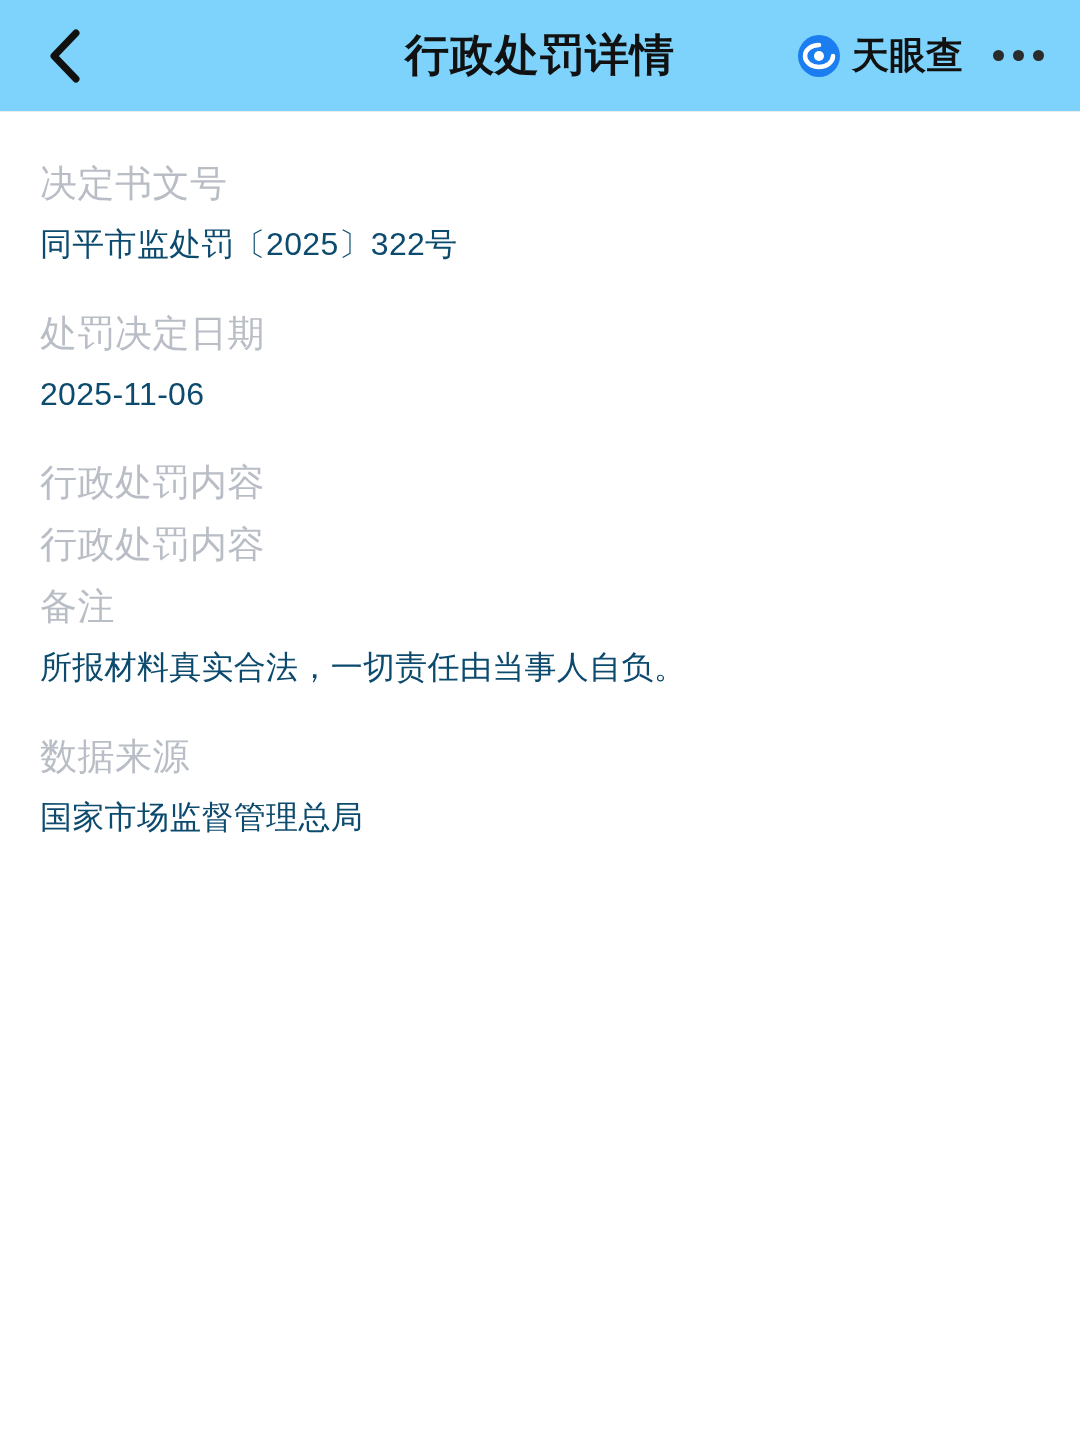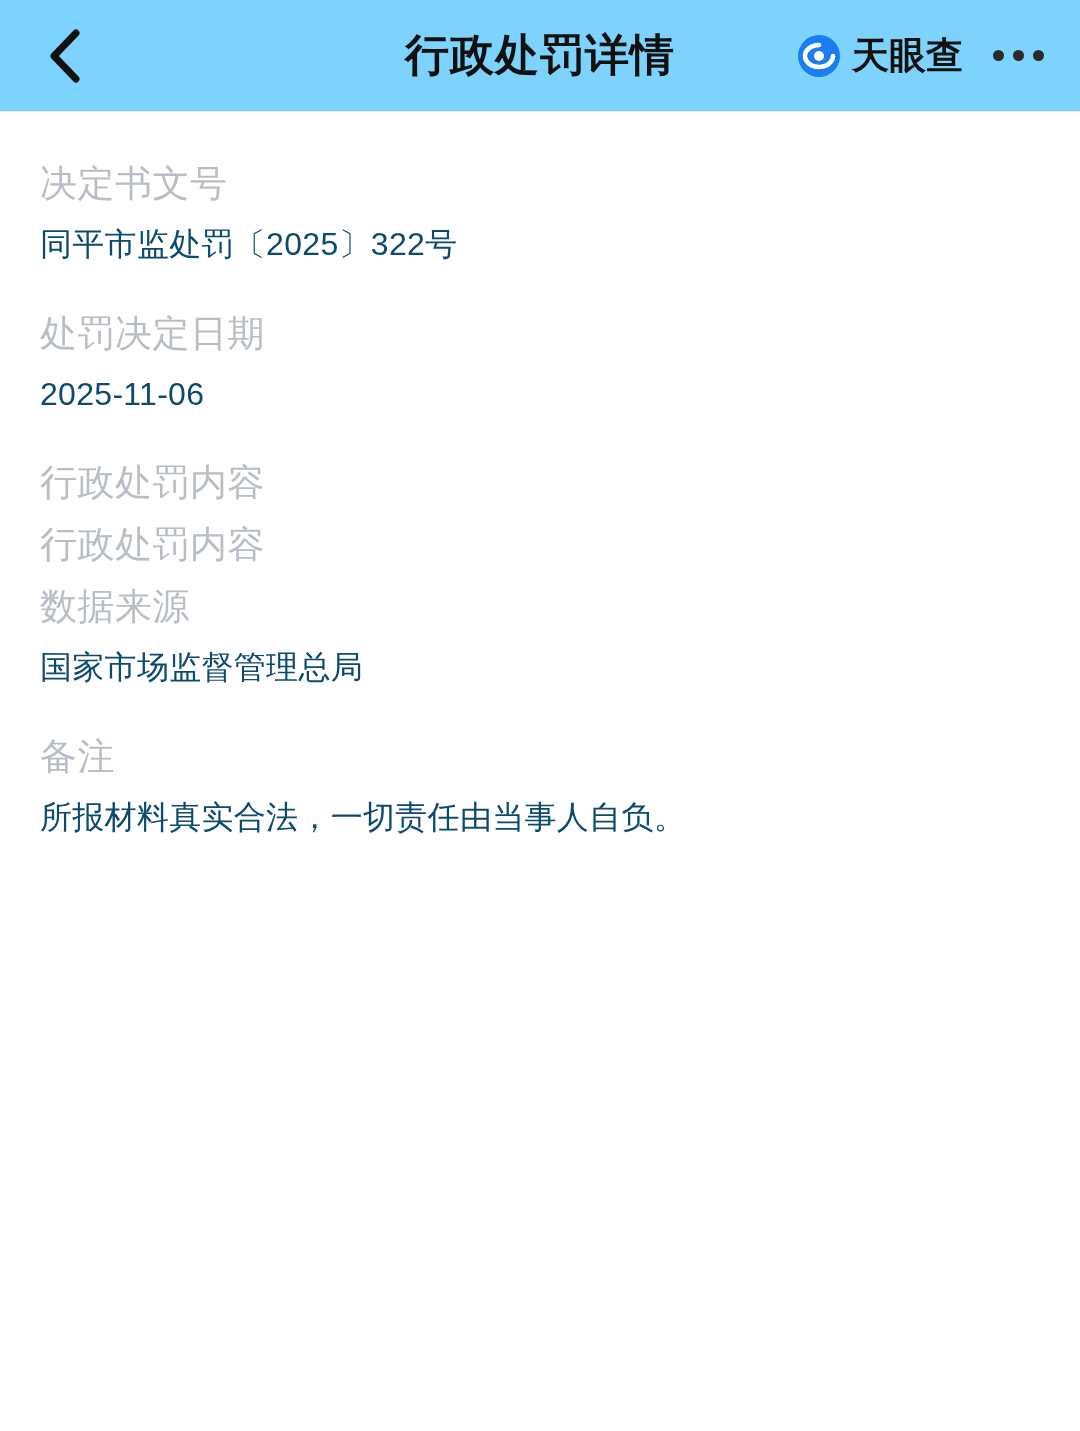--- a/index.html
+++ b/index.html
@@ -152,22 +152,22 @@
 
   <div class="field">
     <div class="field-label">行政处罚内容</div>
   </div>
 
   <div class="field">
     <div class="field-label">行政处罚内容</div>
   </div>
 
   <div class="field">
-    <div class="field-label">数据来源</div>
-    <div class="field-value">国家市场监督管理总局</div>
+    <div class="field-label">备注</div>
+    <div class="field-value">所报材料真实合法，一切责任由当事人自负。</div>
   </div>
 
   <div class="field">
-    <div class="field-label">备注</div>
-    <div class="field-value">所报材料真实合法，一切责任由当事人自负。</div>
+    <div class="field-label">数据来源</div>
+    <div class="field-value">国家市场监督管理总局</div>
   </div>
 
 </div>
 
 </body></html>

